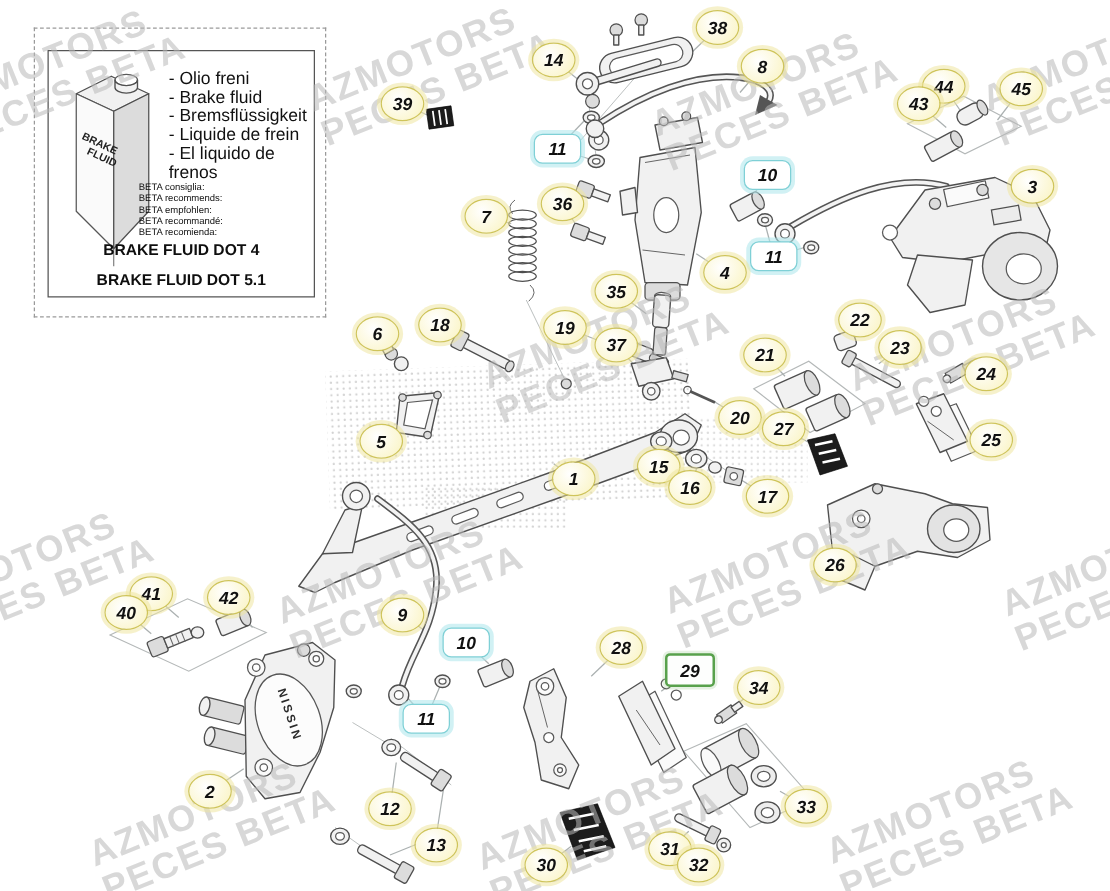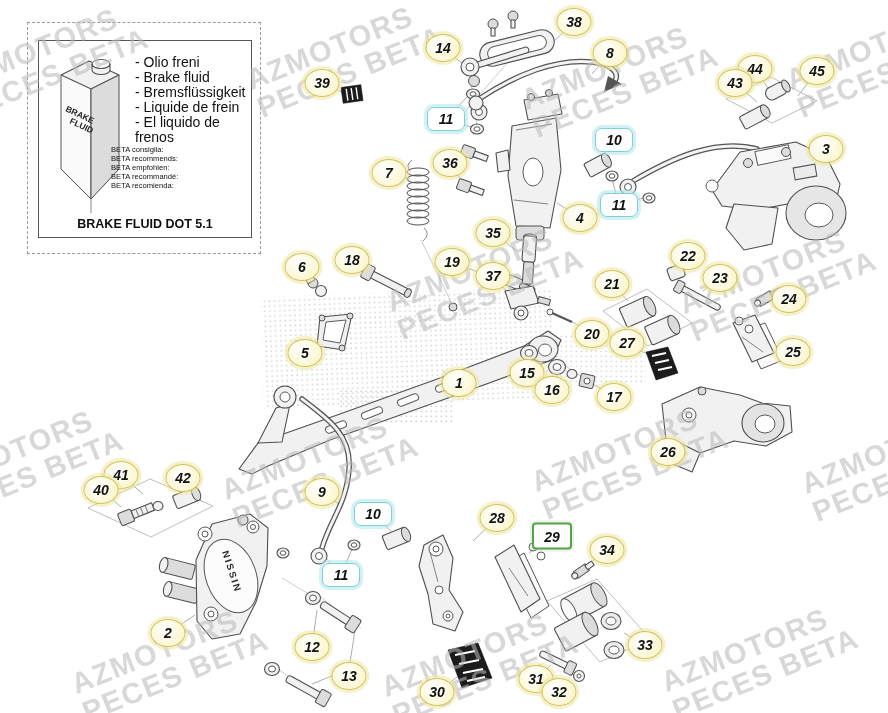--- a/index.html
+++ b/index.html
@@ -529,20 +529,21 @@
       <div>- Liquide de frein</div>
       <div>- El liquido de frenos</div>
     </div>
     <div class="fluid-recs">
       <div>BETA consiglia:</div>
       <div>BETA recommends:</div>
       <div>BETA empfohlen:</div>
       <div>BETA recommandé:</div>
       <div>BETA recomienda:</div>
     </div>
+    <div id="dot4" class="dotline">BRAKE FLUID DOT 4</div>
     <div id="dot51" class="dotline">BRAKE FLUID DOT 5.1</div>
   </div>
 </div>
 
 <div id="callouts">
       <div class="badge yellow" style="left: 574px; top: 22px;">38</div>
       <div class="badge yellow" style="left: 443px; top: 48px;">14</div>
       <div class="badge yellow" style="left: 610px; top: 53px;">8</div>
       <div class="badge yellow" style="left: 755px; top: 69px;">44</div>
       <div class="badge yellow" style="left: 817px; top: 71px;">45</div>

